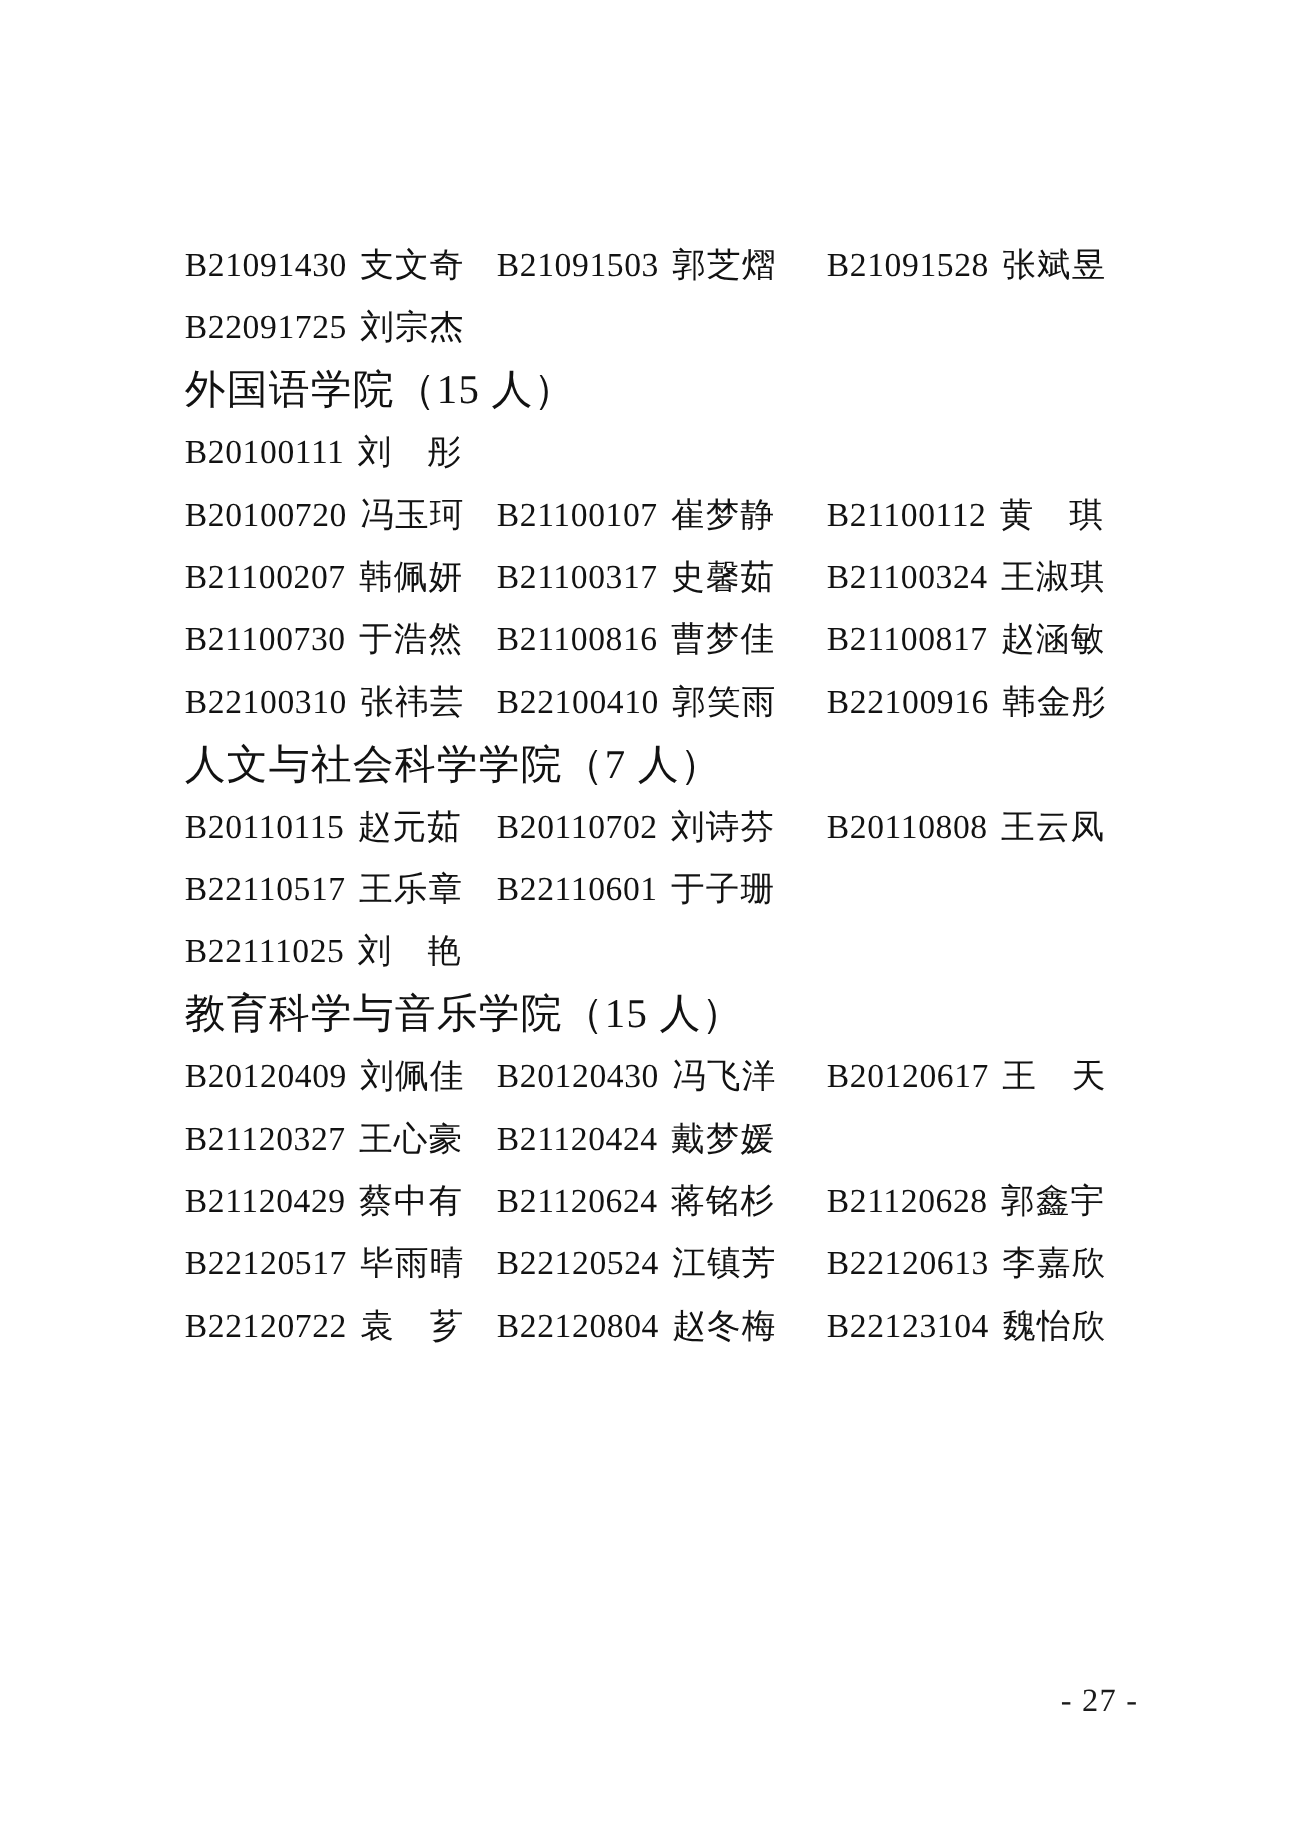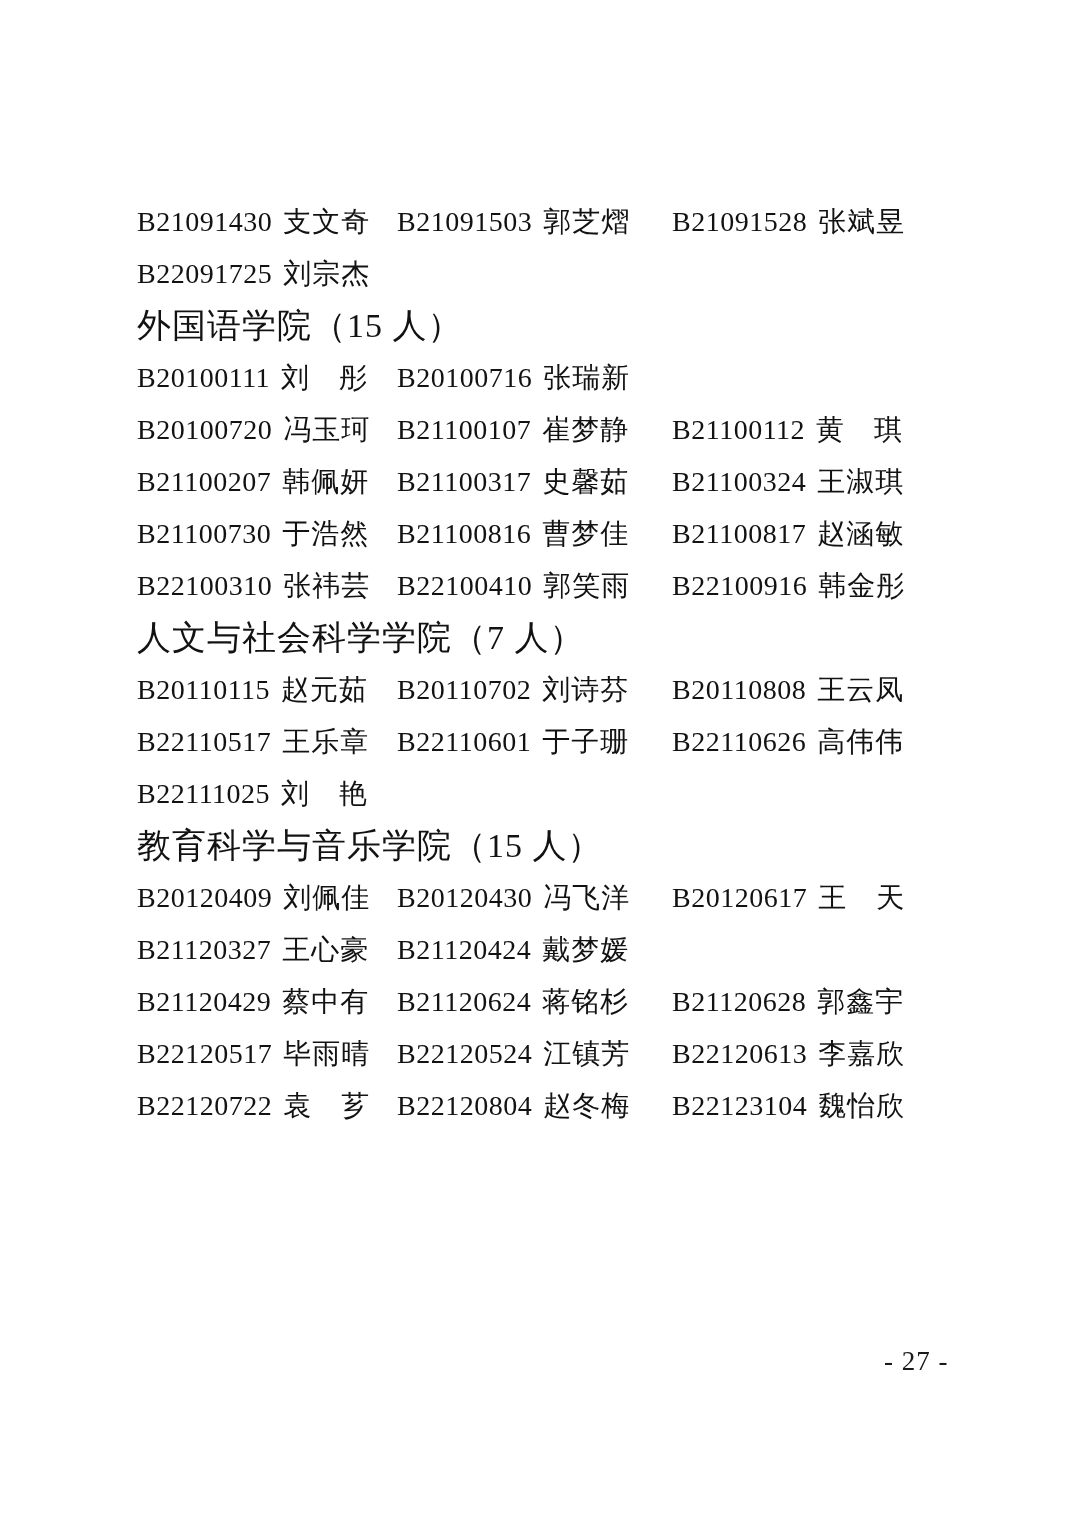--- a/index.html
+++ b/index.html
@@ -11,21 +11,21 @@
     position: relative;
     width: 1080px;
     height: 1527px;
     background: #ffffff;
     color: #121212;
     font-family: "Liberation Serif", "DejaVu Serif", serif;
     overflow: hidden;
   }
   .list {
     position: absolute;
-    left: 137px;
+    left: 154px;
     top: 196px;
     width: 810px;
   }
   .heading {
     height: 52px;
     line-height: 52px;
     font-size: 34px;
     white-space: nowrap;
     letter-spacing: 1px;
   }
@@ -39,21 +39,21 @@
   }
   .entry { white-space: nowrap; }
   .sid {
     letter-spacing: 0.5px;
     margin-right: 11px;
   }
   .sname { letter-spacing: 1px; }
   .pagenum {
     position: absolute;
     left: 884px;
-    top: 1344px;
+    top: 1400px;
     font-size: 27px;
     line-height: 34px;
     letter-spacing: 1px;
     color: #1a1a1a;
   }
 </style>
 </head>
 <body>
 
 <main class="page">
@@ -62,21 +62,20 @@
         <div class="entry"><span class="sid">B21091430</span><span class="sname">支文奇</span></div>
         <div class="entry"><span class="sid">B21091503</span><span class="sname">郭芝熠</span></div>
         <div class="entry"><span class="sid">B21091528</span><span class="sname">张斌昱</span></div>
       </div>
       <div class="row">
         <div class="entry"><span class="sid">B22091725</span><span class="sname">刘宗杰</span></div>
       </div>
       <div class="heading">外国语学院（15 人）</div>
       <div class="row">
         <div class="entry"><span class="sid">B20100111</span><span class="sname">刘　彤</span></div>
-        <div class="entry"><span class="sid">B20100716</span><span class="sname">张瑞新</span></div>
       </div>
       <div class="row">
         <div class="entry"><span class="sid">B20100720</span><span class="sname">冯玉珂</span></div>
         <div class="entry"><span class="sid">B21100107</span><span class="sname">崔梦静</span></div>
         <div class="entry"><span class="sid">B21100112</span><span class="sname">黄　琪</span></div>
       </div>
       <div class="row">
         <div class="entry"><span class="sid">B21100207</span><span class="sname">韩佩妍</span></div>
         <div class="entry"><span class="sid">B21100317</span><span class="sname">史馨茹</span></div>
         <div class="entry"><span class="sid">B21100324</span><span class="sname">王淑琪</span></div>
@@ -93,21 +92,20 @@
       </div>
       <div class="heading">人文与社会科学学院（7 人）</div>
       <div class="row">
         <div class="entry"><span class="sid">B20110115</span><span class="sname">赵元茹</span></div>
         <div class="entry"><span class="sid">B20110702</span><span class="sname">刘诗芬</span></div>
         <div class="entry"><span class="sid">B20110808</span><span class="sname">王云凤</span></div>
       </div>
       <div class="row">
         <div class="entry"><span class="sid">B22110517</span><span class="sname">王乐章</span></div>
         <div class="entry"><span class="sid">B22110601</span><span class="sname">于子珊</span></div>
-        <div class="entry"><span class="sid">B22110626</span><span class="sname">高伟伟</span></div>
       </div>
       <div class="row">
         <div class="entry"><span class="sid">B22111025</span><span class="sname">刘　艳</span></div>
       </div>
       <div class="heading">教育科学与音乐学院（15 人）</div>
       <div class="row">
         <div class="entry"><span class="sid">B20120409</span><span class="sname">刘佩佳</span></div>
         <div class="entry"><span class="sid">B20120430</span><span class="sname">冯飞洋</span></div>
         <div class="entry"><span class="sid">B20120617</span><span class="sname">王　天</span></div>
       </div>

